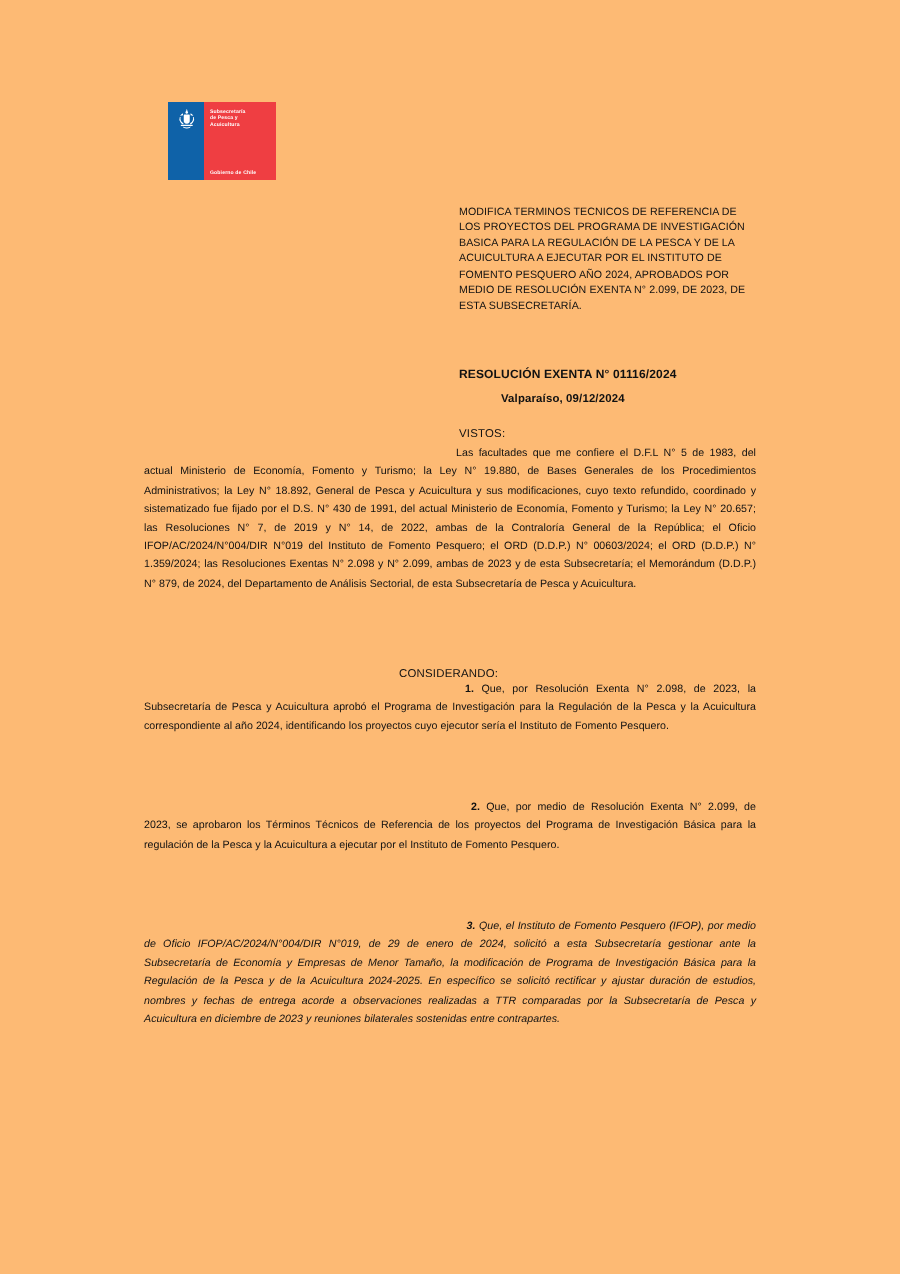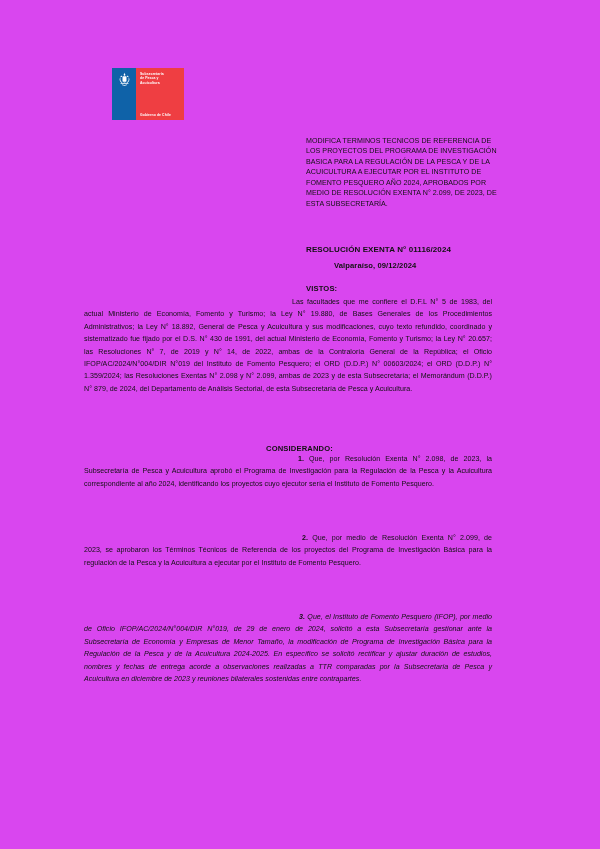--- a/index.html
+++ b/index.html
@@ -12,21 +12,21 @@
     height: 849px;
     font-family: "Liberation Sans", sans-serif;
     color: #1a1a1a;
     position: relative;
     overflow: hidden;
   }
   .page {
     position: relative;
     width: 600px;
     height: 849px;
-    background: #d946ef;
+    background: #fdba74;
   }
 
   
   .logo-wrap {
     position: absolute;
     left: 112px;
     top: 68px;
     width: 72px;
     height: 52px;
     display: flex;
@@ -107,31 +107,31 @@
     font-weight: bold;
     letter-spacing: 0.1px;
     color: #111;
     margin-left: 28px;
   }
 
   
   .section-label {
     position: absolute;
     font-size: 7.6px;
-    font-weight: bold;
+    font-weight: normal;
     letter-spacing: 0.15px;
     color: #111;
   }
   #vistos-label { left: 306px; top: 284px; }
   #considerando-label { left: 266px; top: 444px; }
 
   
   .para {
     position: absolute;
-    left: 84px;
+    left: 96px;
     width: 408px;
     font-size: 7.1px;
     line-height: 12.4px;
     text-align: justify;
     text-justify: inter-word;
     color: #111;
     letter-spacing: 0.02px;
   }
   .para .indent {
     display: inline-block;

